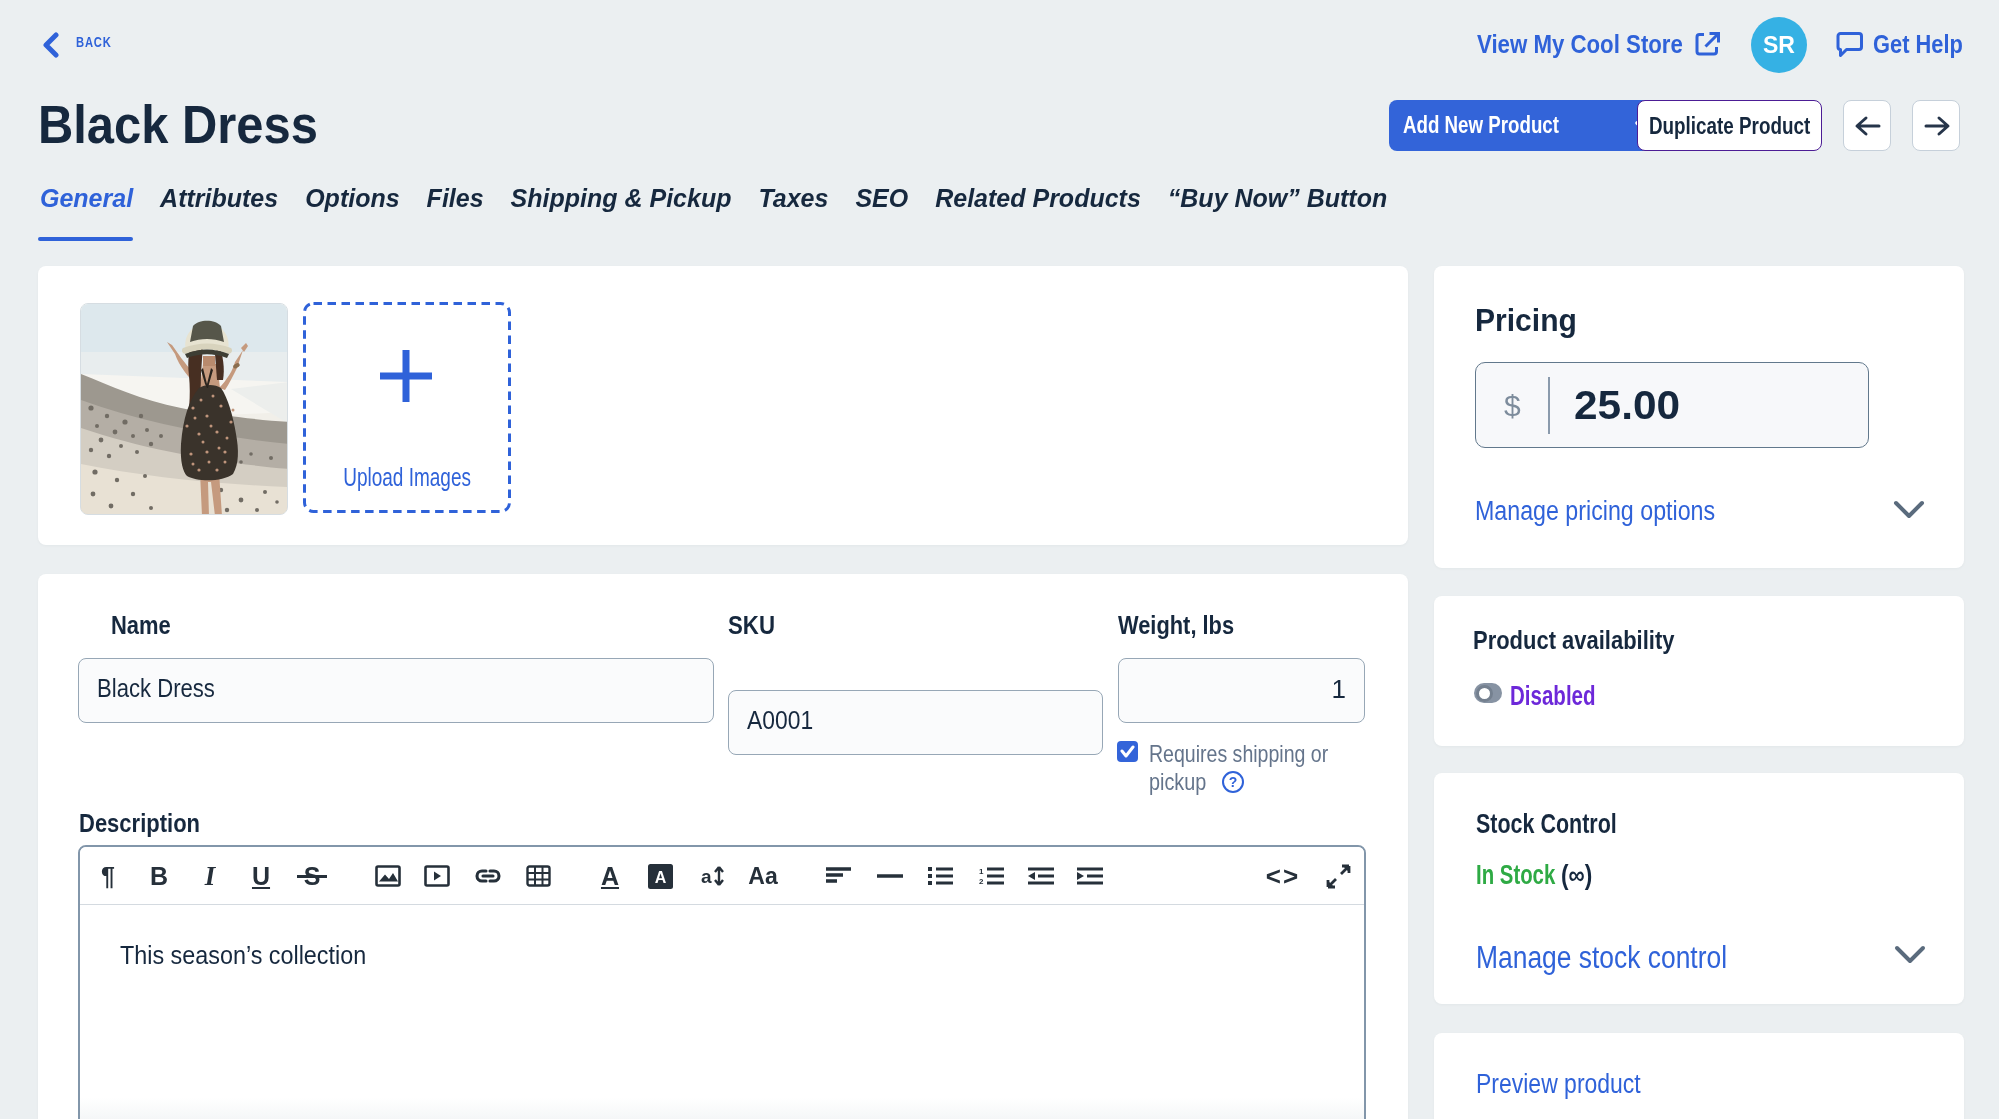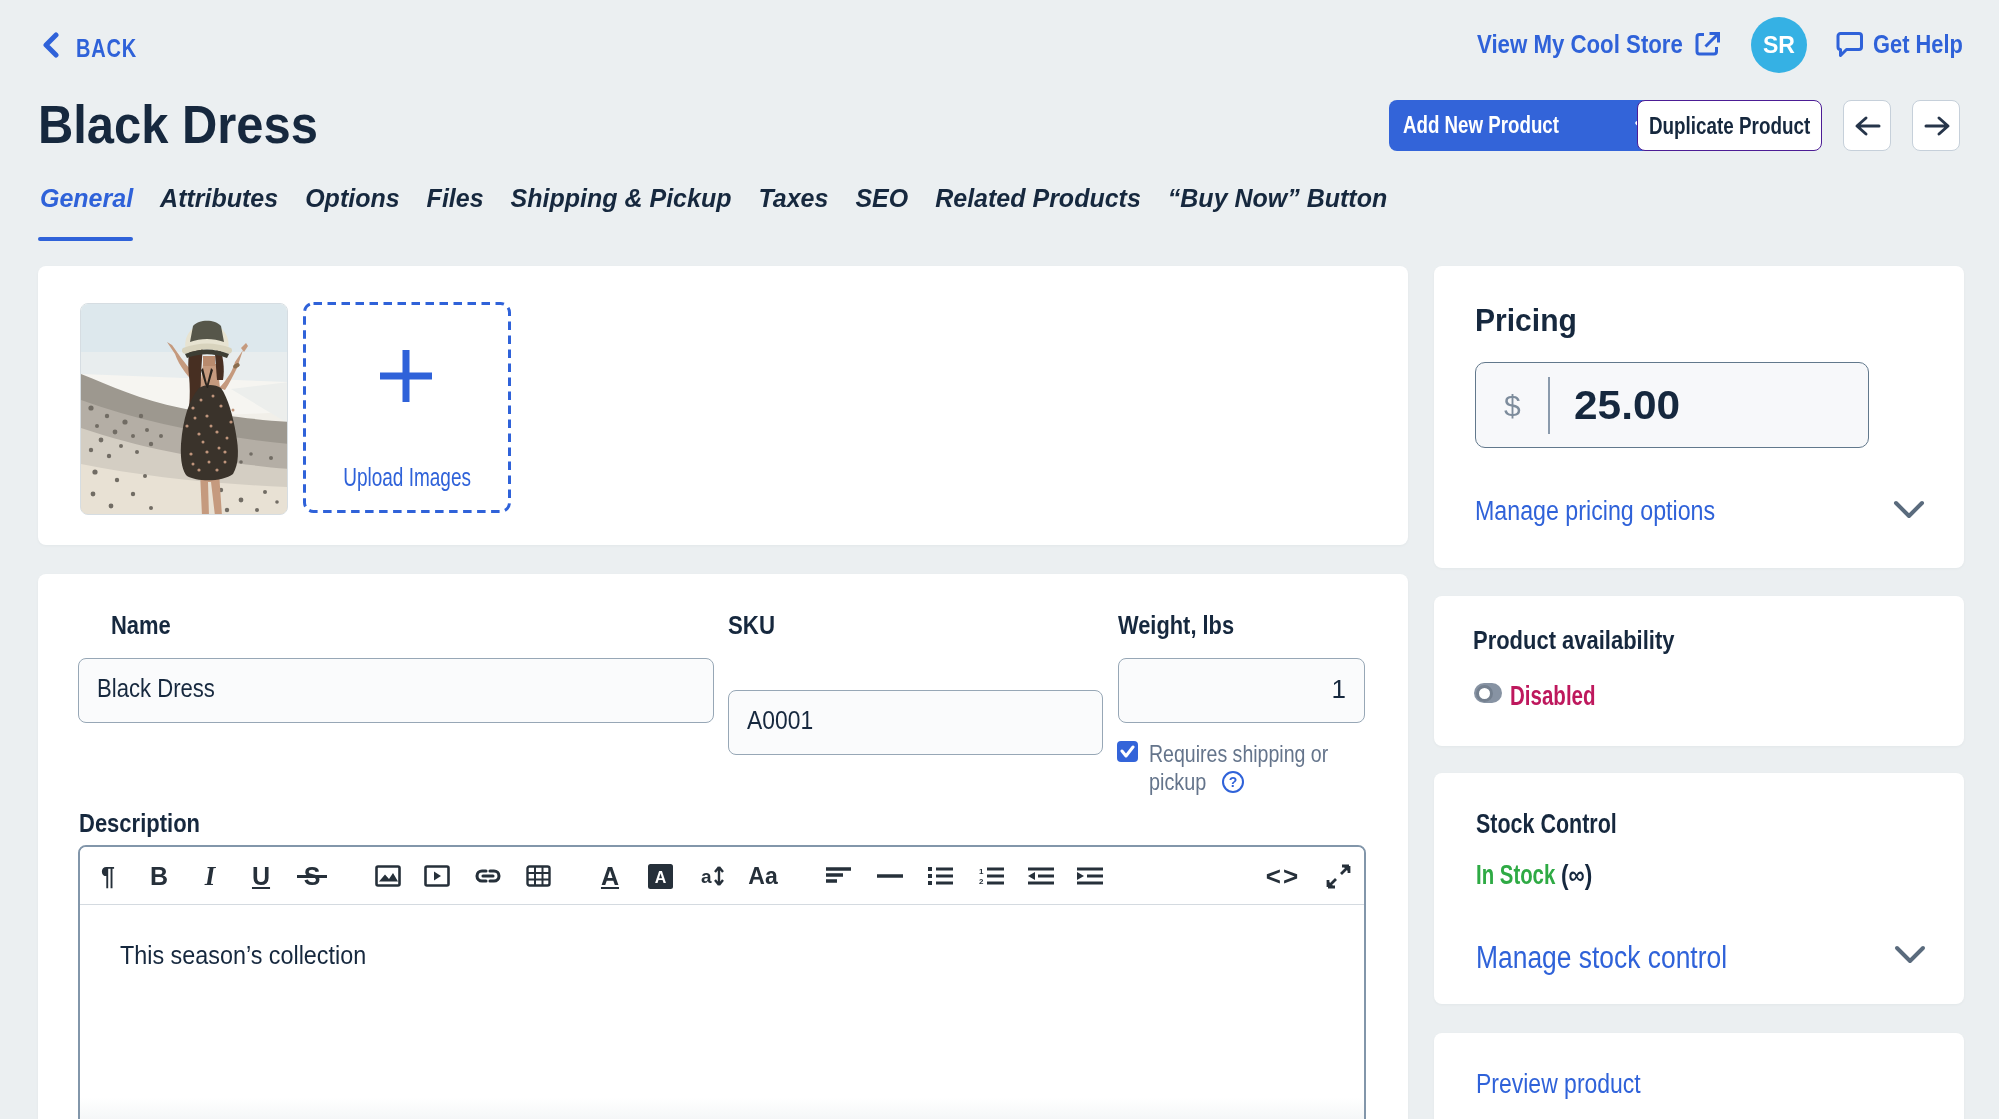--- a/index.html
+++ b/index.html
@@ -10,21 +10,21 @@
 .blue { color:#2f62d9; }
 .navy { color:#16283e; }
 .sx { display:inline-block; transform-origin:0 50%; white-space:nowrap; }
 </style>
 </head>
 <body>
 
 <svg class="abs" style="left:41px; top:32px;" width="20" height="26" viewBox="0 0 20 26">
   <polyline points="15,3 5,13 15,23" fill="none" stroke="#2f62d9" stroke-width="5" stroke-linecap="round" stroke-linejoin="round"></polyline>
 </svg>
-<div class="abs blue" style="left:76px; top:34px; font-size:25px; font-weight:bold;"><span class="sx" style="transform:scaleX(0.80); letter-spacing:1px;">BACK</span></div>
+<div class="abs blue" style="left:76px; top:34px; font-size:14px; font-weight:bold;"><span class="sx" style="transform:scaleX(0.80); letter-spacing:1px;">BACK</span></div>
 
 <div class="abs blue" style="left:1477px; top:29px; font-size:26px; font-weight:bold;"><span class="sx" style="transform:scaleX(0.855);">View My Cool Store</span></div>
 <svg class="abs" style="left:1694px; top:31px;" width="27" height="26" viewBox="0 0 27 26">
   <path d="M10 3.5 H5.5 a2.5 2.5 0 0 0 -2.5 2.5 v14.5 a2.5 2.5 0 0 0 2.5 2.5 h14.5 a2.5 2.5 0 0 0 2.5 -2.5 V16" fill="none" stroke="#2f62d9" stroke-width="3"></path>
   <path d="M15.5 2.5 h9 v9" fill="none" stroke="#2f62d9" stroke-width="3"></path>
   <path d="M23.5 3.5 L11.5 15.5" fill="none" stroke="#2f62d9" stroke-width="3"></path>
 </svg>
 <div class="abs" style="left:1751px; top:17px; width:56px; height:56px; border-radius:50%; background:#35b1e4; color:#fff; font-size:23px; font-weight:bold; text-align:center; line-height:56px;">SR</div>
 <svg class="abs" style="left:1836px; top:31px;" width="28" height="27" viewBox="0 0 28 27">
   <path d="M5 2.5 h18 a2.5 2.5 0 0 1 2.5 2.5 v11 a2.5 2.5 0 0 1 -2.5 2.5 h-12.5 l-6 6 v-6 h0 a2.5 2.5 0 0 1 -2.5 -2.5 v-11 a2.5 2.5 0 0 1 2.5 -2.5 z" fill="none" stroke="#2f62d9" stroke-width="3" stroke-linejoin="round"></path>
@@ -277,21 +277,21 @@
 <div class="abs blue" style="left:1475px; top:496px; font-size:27px;"><span class="sx" style="transform:scaleX(0.86);">Manage pricing options</span></div>
 <svg class="abs" style="left:1893px; top:500px;" width="32" height="20" viewBox="0 0 32 20">
     <polyline points="3,3 16,16 29,3" fill="none" stroke="#5a6b7d" stroke-width="4" stroke-linecap="round" stroke-linejoin="round"></polyline>
   </svg>
 
 <div class="card" style="left:1434px; top:596px; width:530px; height:150px;"></div>
 <div class="abs navy" style="left:1473px; top:625px; font-size:26px; font-weight:bold;"><span class="sx" style="transform:scaleX(0.845);">Product availability</span></div>
 <div class="abs" style="left:1474px; top:683px; width:28px; height:20px; background:#8793a3; border-radius:10px;">
   <span style="position:absolute; left:1.5px; top:1.5px; width:17px; height:17px; background:#fff; border:3.5px solid #74808f; border-radius:50%; box-sizing:border-box;"></span>
 </div>
-<div class="abs" style="left:1510px; top:681px; font-size:27px; font-weight:bold; color:#be185d;"><span class="sx" style="transform:scaleX(0.76);">Disabled</span></div>
+<div class="abs" style="left:1510px; top:681px; font-size:27px; font-weight:bold; color:#6d28d9;"><span class="sx" style="transform:scaleX(0.76);">Disabled</span></div>
 
 <div class="card" style="left:1434px; top:773px; width:530px; height:231px;"></div>
 <div class="abs navy" style="left:1476px; top:808px; font-size:28px; font-weight:bold;"><span class="sx" style="transform:scaleX(0.767);">Stock Control</span></div>
 <div class="abs" style="left:1476px; top:860px; font-size:27px; font-weight:bold;"><span class="sx" style="transform:scaleX(0.755); color:#2eaa44;">In Stock</span></div>
 <div class="abs navy" style="left:1561px; top:860px; font-size:27px; font-weight:bold;"><span class="sx" style="transform:scaleX(0.84);">(∞)</span></div>
 <div class="abs blue" style="left:1476px; top:940px; font-size:31px;"><span class="sx" style="transform:scaleX(0.852);">Manage stock control</span></div>
 <svg class="abs" style="left:1894px; top:945px;" width="32" height="20" viewBox="0 0 32 20">
     <polyline points="3,3 16,16 29,3" fill="none" stroke="#5a6b7d" stroke-width="4" stroke-linecap="round" stroke-linejoin="round"></polyline>
   </svg>
 

